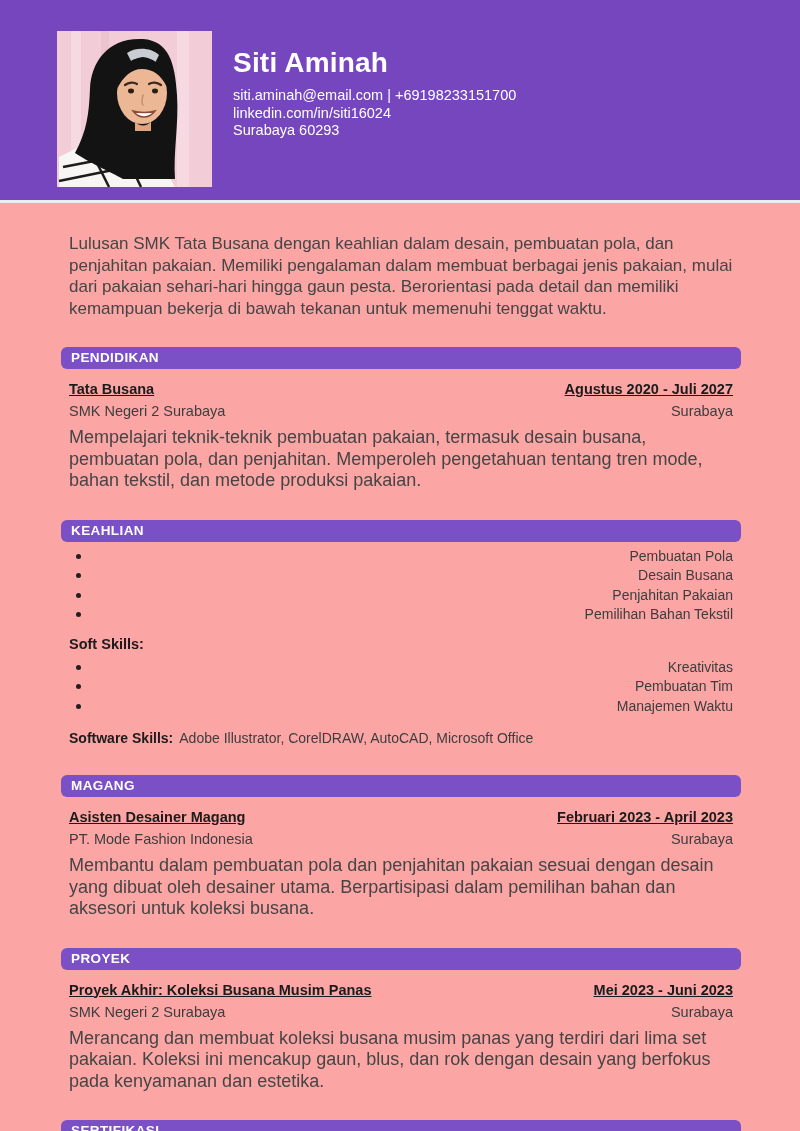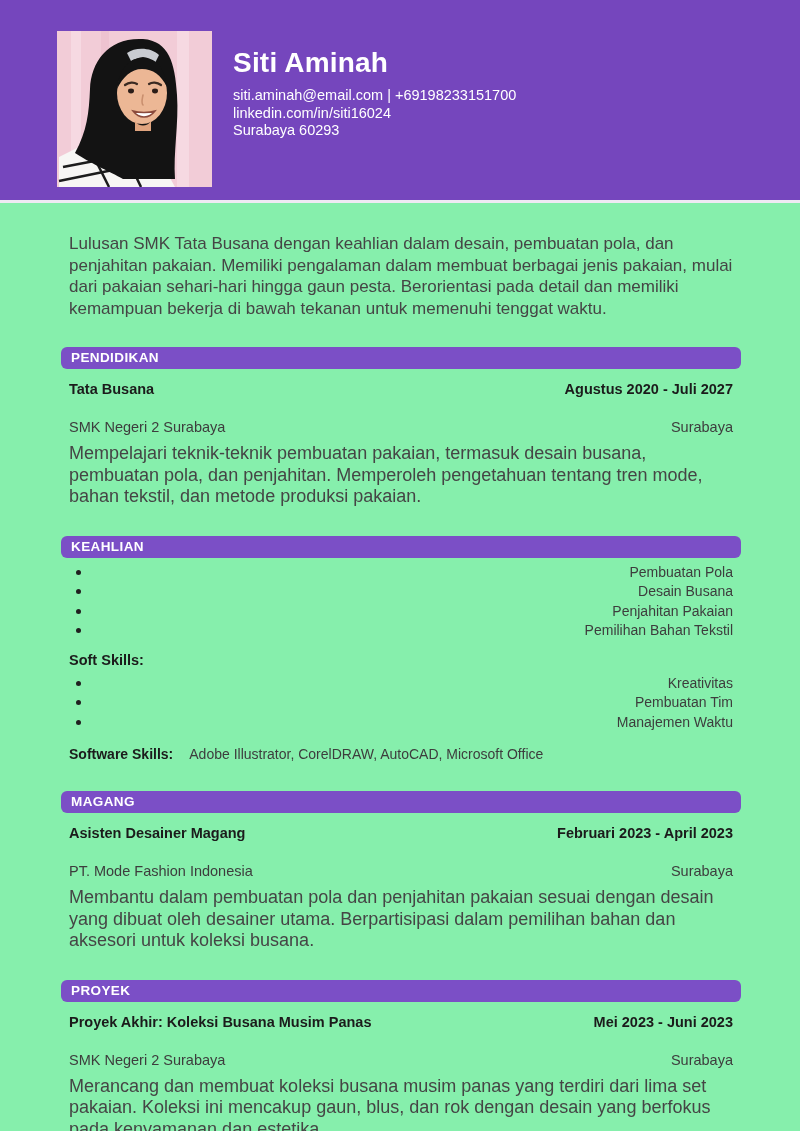--- a/index.html
+++ b/index.html
@@ -10,21 +10,21 @@
   html,body{margin:0;padding:0;background:#ffffff;}
   body{
     width:800px;
     font-family:"Liberation Sans", sans-serif;
     -webkit-font-smoothing:antialiased;
   }
   .page{
     position:relative;
     width:800px;
     height:1131px;
-    background:#86efac;
+    background:#fca5a5;
     overflow:hidden;
   }
 
   
   .hdr{
     height:200px;
     background:var(--purple-header);
     display:flex;
     align-items:flex-start;
   }
@@ -81,22 +81,22 @@
     border-radius:6px;
   }
   .row{
     display:flex;
     justify-content:space-between;
     align-items:baseline;
     margin:11px 8px 0 8px;
     font-size:14.5px;
     line-height:18px;
   }
-  .row.title{font-weight:bold;color:#1b1b1b;}
-  .row.sub{margin-top:20px;color:#3d3d3d;gap:8px;}
+  .row.title{font-weight:bold;color:#1b1b1b;text-decoration:underline;}
+  .row.sub{margin-top:4px;color:#3d3d3d;gap:8px;}
   .desc{
     margin:7px 8px 0 8px;
     font-size:18px;
     line-height:21.5px;
     color:#454545;
   }
 
   
   .sk-label{
     margin:10px 8px 0 8px;
@@ -128,21 +128,21 @@
   }
   .software-row{
     display:flex;
     margin:13px 8px 0 8px;
     font-size:14px;
     line-height:18px;
   }
   .software-row .lbl{
     font-weight:bold;
     color:#1b1b1b;
-    margin-right:16px;
+    margin-right:6px;
     white-space:nowrap;
   }
   .software-row .val{color:#3d3d3d;}
 </style>
 </head>
 <body>
 
 <div class="page">
 
   <header class="hdr">

